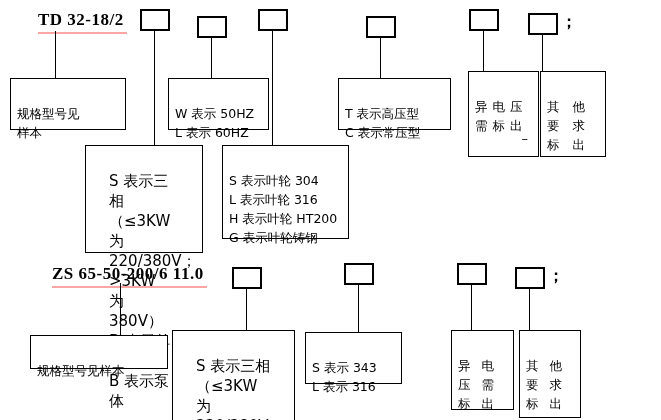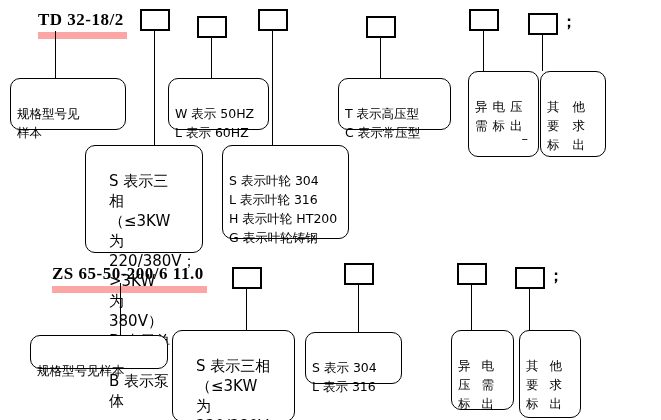--- a/index.html
+++ b/index.html
@@ -6,34 +6,33 @@
   html,body { background:#ffffff; }
   .canvas {
     position:relative; width:661px; height:420px; overflow:hidden;
     background:#ffffff; color:#000;
     font-family:"DejaVu Sans","Liberation Sans",sans-serif;
   }
   .model-label {
     position:absolute;
     font-family:"Liberation Serif","DejaVu Serif",serif;
     font-size:17px; font-weight:bold; letter-spacing:0.5px;
-    border-bottom:7px solid #fca5a5; padding:0 3px 2px 0;
+    border-bottom:2px solid #fca5a5; padding:0 3px 2px 0;
     white-space:nowrap;
   }
   .code-box {
     position:absolute; width:30px; height:22px;
     border:2px solid #000; background:#fff;
   }
   .semicolon { position:absolute; font-size:16px; font-weight:bold; }
   .vline { position:absolute; width:1px; background:#000; }
   .box { position:absolute; border:1px solid #000; background:#fff; }
   .note {
     font-size:12.5px; line-height:19px; padding:6px 6px;
     white-space:pre-line;
-    border-radius:10px;
   }
   .dense { font-size:15px; line-height:20px; padding:5px 23px; }
   .spread  { letter-spacing:5px; }
   .spread2 { letter-spacing:13px; }
   .spread3 { letter-spacing:11px; }
   .dash { position:absolute; right:10px; bottom:8px; font-size:13px; }
 </style>
 </head>
 <body>
 
@@ -120,21 +119,21 @@
   </div>
 
   <div class="box note dense" style="left:172px;top:330px;width:123px;height:92px">
     <div>S 表示三相（≤3KW
 为 220/380V；&gt;3KW
 为 380V）
 D 表示单相 220V</div>
   </div>
 
   <div class="box note" style="left:305px;top:332px;width:97px;height:52px">
-    <div>S 表示 304
+    <div>S 表示 343
 L 表示 316</div>
   </div>
 
   <div class="box note" style="left:451px;top:330px;width:63px;height:80px">
     <div class="spread3">异电
 压需
 标出</div>
   </div>
 
   <div class="box note" style="left:519px;top:330px;width:62px;height:88px">

